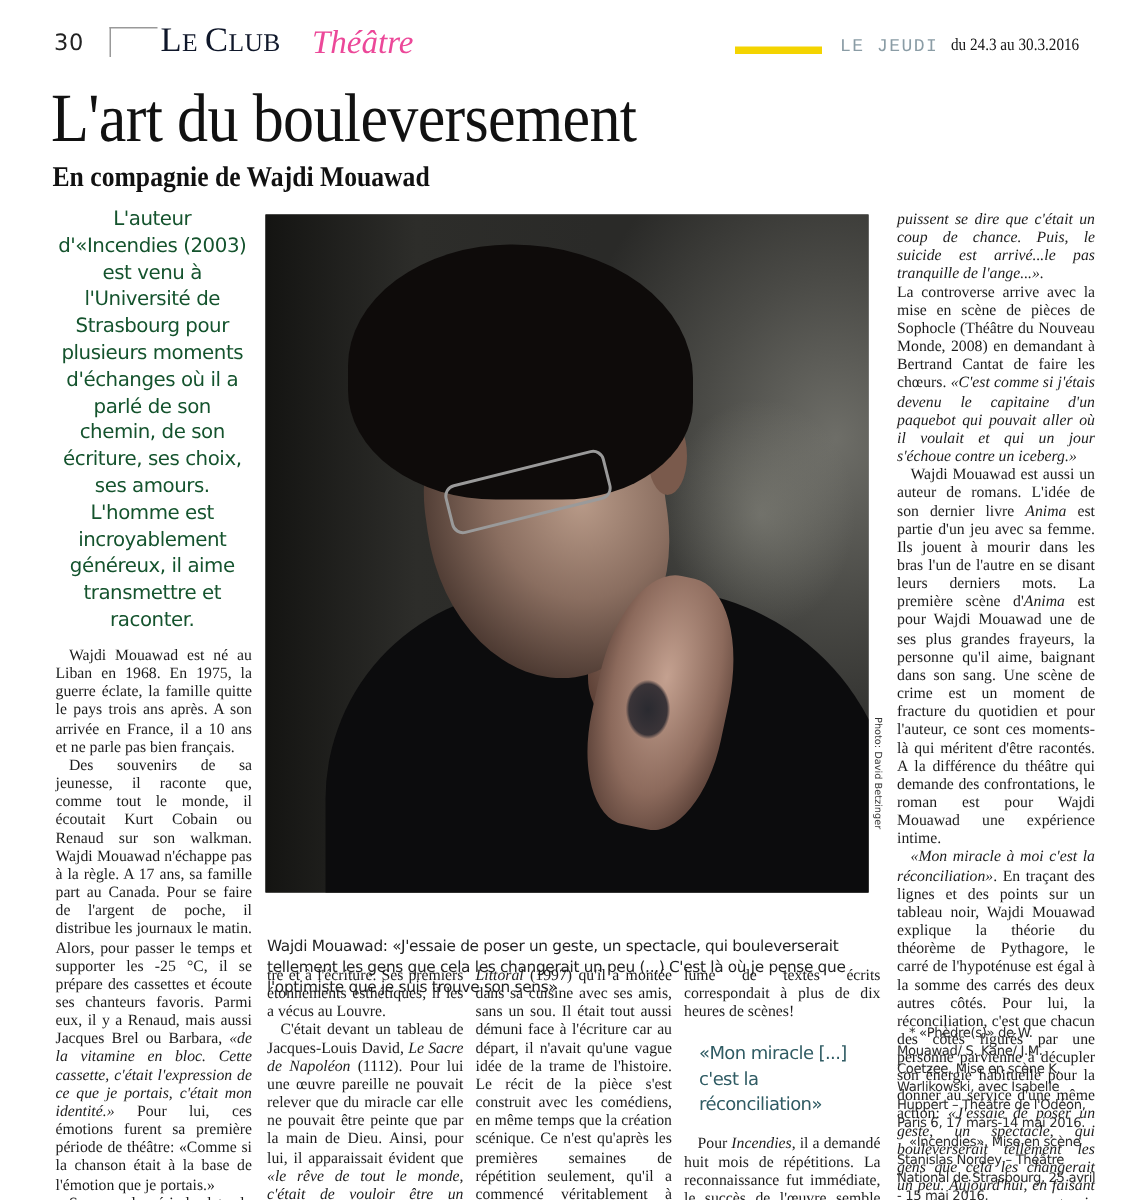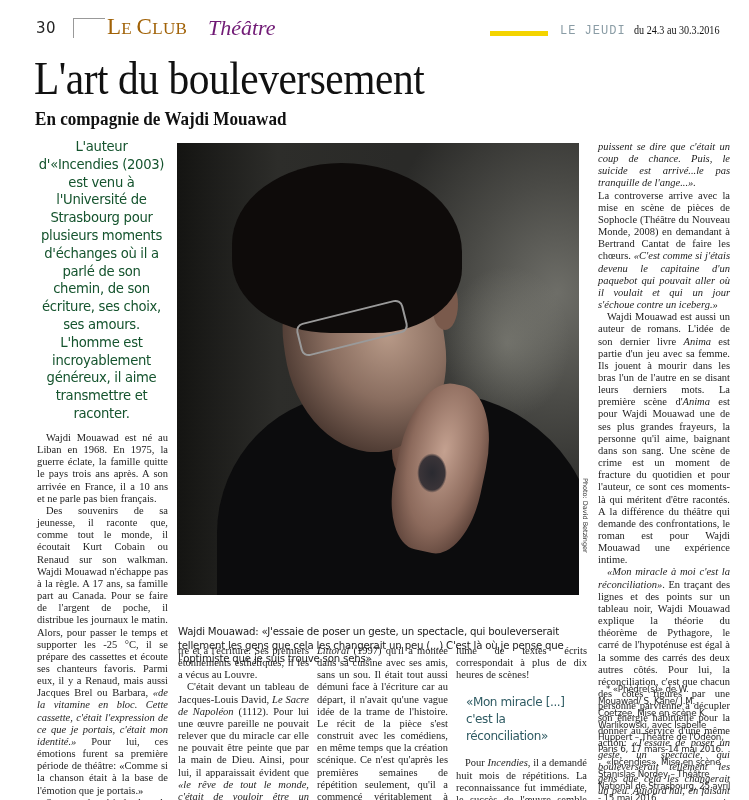--- a/index.html
+++ b/index.html
@@ -3,23 +3,23 @@
   <meta charset="utf-8">
   <style>
     * { box-sizing: border-box; margin: 0; padding: 0; }
     html, body { width: 749px; height: 800px; background: #ffffff; overflow: hidden; }
     body { position: relative; font-family: "Liberation Serif", "DejaVu Serif", serif; color: #1a1a1a; }
 
     
     .masthead { position: absolute; top: 14px; left: 0; width: 749px; height: 30px; }
     .page-num { position: absolute; left: 36px; top: 5px; font-family: "DejaVu Sans", sans-serif; font-size: 15px; color: #222; letter-spacing: 0.5px; }
     .bracket { position: absolute; left: 73px; top: 4px; width: 32px; height: 20px; border-top: 1px solid #999; border-left: 1px solid #999; }
-    .club { position: absolute; left: 107px; top: 0px; font-family: "Liberation Serif", serif; font-size: 23px; color: #a16207; letter-spacing: 0.3px; }
+    .club { position: absolute; left: 107px; top: 0px; font-family: "Liberation Serif", serif; font-size: 23px; color: #0f172a; letter-spacing: 0.3px; }
     .club .sc { font-size: 17px; }
-    .section { position: absolute; left: 208px; top: 1px; font-family: "Liberation Serif", serif; font-style: italic; font-size: 22px; color: #701a75; }
+    .section { position: absolute; left: 208px; top: 1px; font-family: "Liberation Serif", serif; font-style: italic; font-size: 22px; color: #ec4899; }
     .yellow-bar { position: absolute; left: 490px; top: 17px; width: 58px; height: 5px; background: #f4d400; }
     .jeudi { position: absolute; left: 560px; top: 10px; font-family: Liberation Mono, monospace; font-size: 12px; color: #8a9ca5; letter-spacing: 1px; }
     .dates { position: absolute; left: 634px; top: 10px; font-family: "Liberation Serif", serif; font-size: 11.5px; color: #111; transform: scaleX(0.88); transform-origin: left; }
 
     
     .headline { position: absolute; left: 34px; top: 52px; font-family: "Liberation Serif", serif; font-size: 46px; font-weight: normal; color: #111; letter-spacing: -0.5px; transform: scaleX(0.9); transform-origin: left; white-space: nowrap; }
     .subhead { position: absolute; left: 35px; top: 108px; font-family: "Liberation Serif", serif; font-size: 19px; color: #111; transform: scaleX(0.9); transform-origin: left; white-space: nowrap; }
 
     
     .lead { position: absolute; left: 36px; top: 138px; width: 131px; text-align: center; font-family: "DejaVu Sans", sans-serif; font-size: 13.2px; line-height: 17.8px; color: #14532d; letter-spacing: -0.3px; }

